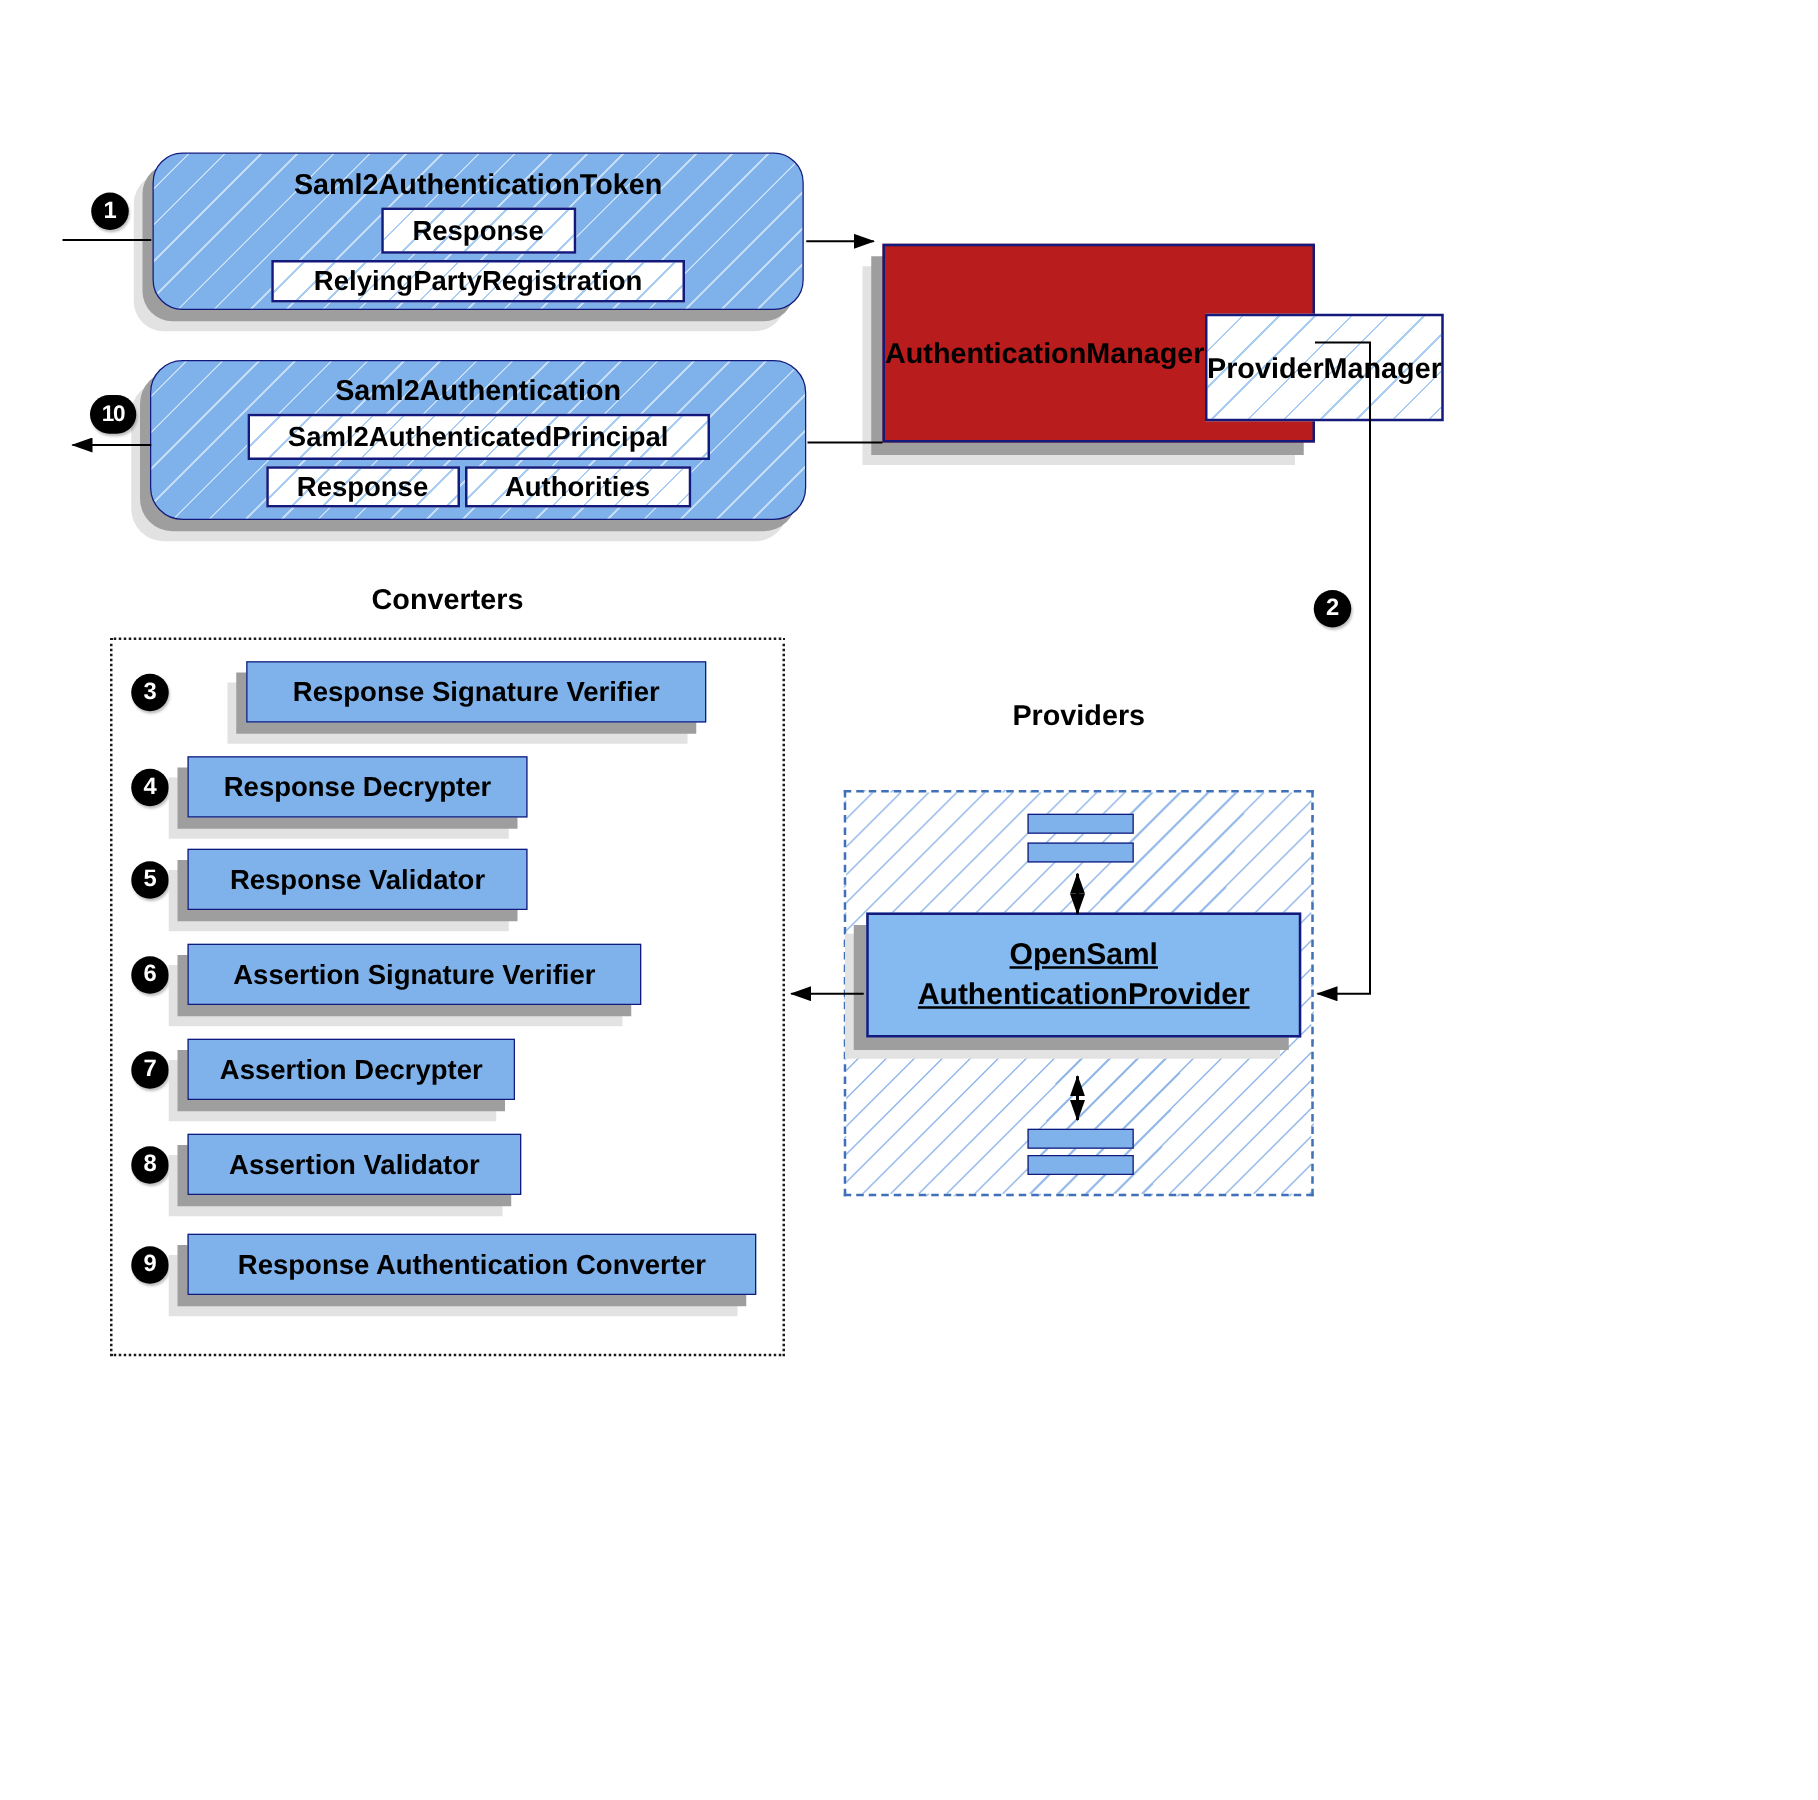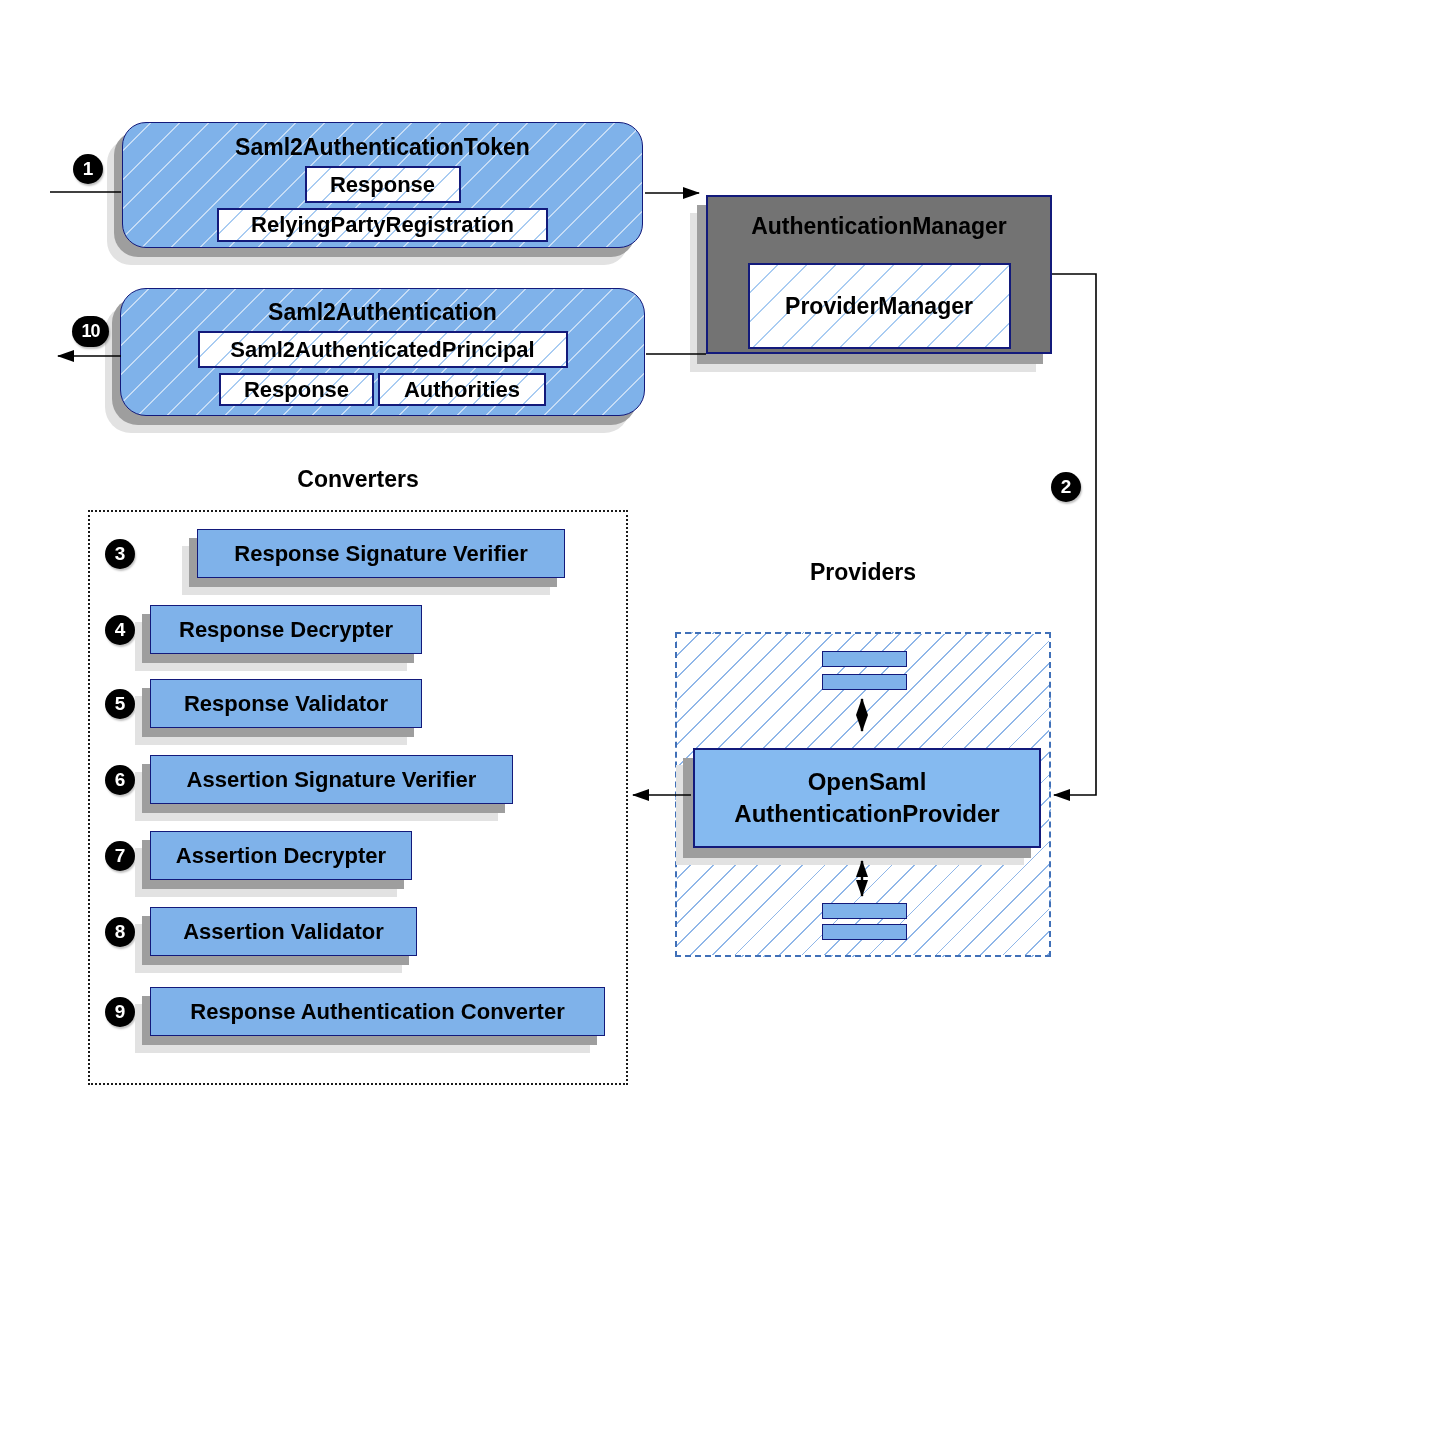--- a/index.html
+++ b/index.html
@@ -23,24 +23,24 @@
     background-color:#ffffff;
     background-image:repeating-linear-gradient(135deg, rgba(255,255,255,0) 0 16px, #A9CCF2 16px 17.5px);
     border:2px solid #131A7B;
     display:flex; align-items:center; justify-content:center;
     font-size:22px; white-space:nowrap;
   }
   .fieldrow { display:flex; gap:4px; }
   
   .node-rect {
     position:absolute; box-sizing:border-box;
-    background-color:#737373;
+    background-color:#b91c1c;
     border:2px solid #131A7B;
     box-shadow:-9px 10px 0 0 #9E9E9E, -16px 18px 0 0 #E2E2E2;
-    display:flex; flex-direction:column; align-items:center;
+    display:flex; flex-direction:row; align-items:center;
   }
   
   .conv-frame {
     position:absolute; left:88px; top:510px; width:540px; height:575px;
     box-sizing:border-box; border:2.5px dotted #1a1a1a;
   }
   .conv-title {
     position:absolute; left:88px; top:466px; width:540px; text-align:center;
     font-size:23px;
   }
@@ -70,46 +70,46 @@
     position:absolute; left:675px; top:632px; width:376px; height:325px;
     box-sizing:border-box; border:2.5px dashed #4070B8;
     background-color:#ffffff;
     background-image:repeating-linear-gradient(135deg, rgba(255,255,255,0) 0 14.5px, #8FB6E8 14.5px 15.8px);
   }
   .bar {
     position:absolute; width:85px; height:16px; box-sizing:border-box;
     background:#7FB2EA; border:1.5px solid #131A7B;
   }
   .opensaml {
-    position:absolute; left:16px; top:114px; width:348px; height:100px;
+    position:absolute; left:16px; top:96px; width:348px; height:100px;
     box-sizing:border-box; background:#85BAF0; border:2px solid #131A7B;
     box-shadow:-10px 10px 0 0 #9E9E9E, -17px 17px 0 0 #E2E2E2;
     display:flex; flex-direction:column; align-items:center; justify-content:center;
-    font-size:24px; line-height:32px; text-align:center;
+    font-size:24px; line-height:32px; text-align:center;text-decoration:underline;
   }
   
   .wires { position:absolute; left:0; top:0; pointer-events:none; }
 </style>
 </head>
 <body>
 
 <div class="canvas">
 
   <div class="node-round" style="left:122px; top:122px; width:521px; height:126px; padding-top:11px; gap:5px;border-radius:24px;">
     <div class="node-title">Saml2AuthenticationToken</div>
     <div class="field" style="width:156px; height:37px;">Response</div>
     <div class="field" style="width:331px; height:34px;">RelyingPartyRegistration</div>
   </div>
 
   <div class="node-round" style="left:120px; top:288px; width:525px; height:128px; padding-top:10px; gap:5px;">
     <div class="node-title">Saml2Authentication</div>
     <div class="field" style="width:370px; height:37px;">Saml2AuthenticatedPrincipal</div>
     <div class="fieldrow">
       <div class="field" style="width:155px; height:33px;">Response</div>
-      <div class="field" style="width:168px; height:33px;">Authorities</div>
+      <div class="field" style="width:181px; height:33px;">Authorities</div>
     </div>
   </div>
 
   <div class="node-rect" style="left:706px; top:195px; width:346px; height:159px; padding-top:16px;">
     <div class="node-title">AuthenticationManager</div>
     <div class="field" style="width:263px; height:86px; margin-top:23px; font-size:23px;
          background-image:repeating-linear-gradient(135deg, rgba(255,255,255,0) 0 19px, #A9CCF2 19px 20.5px);">ProviderManager</div>
   </div>
 
   <div class="conv-title">Converters</div>

